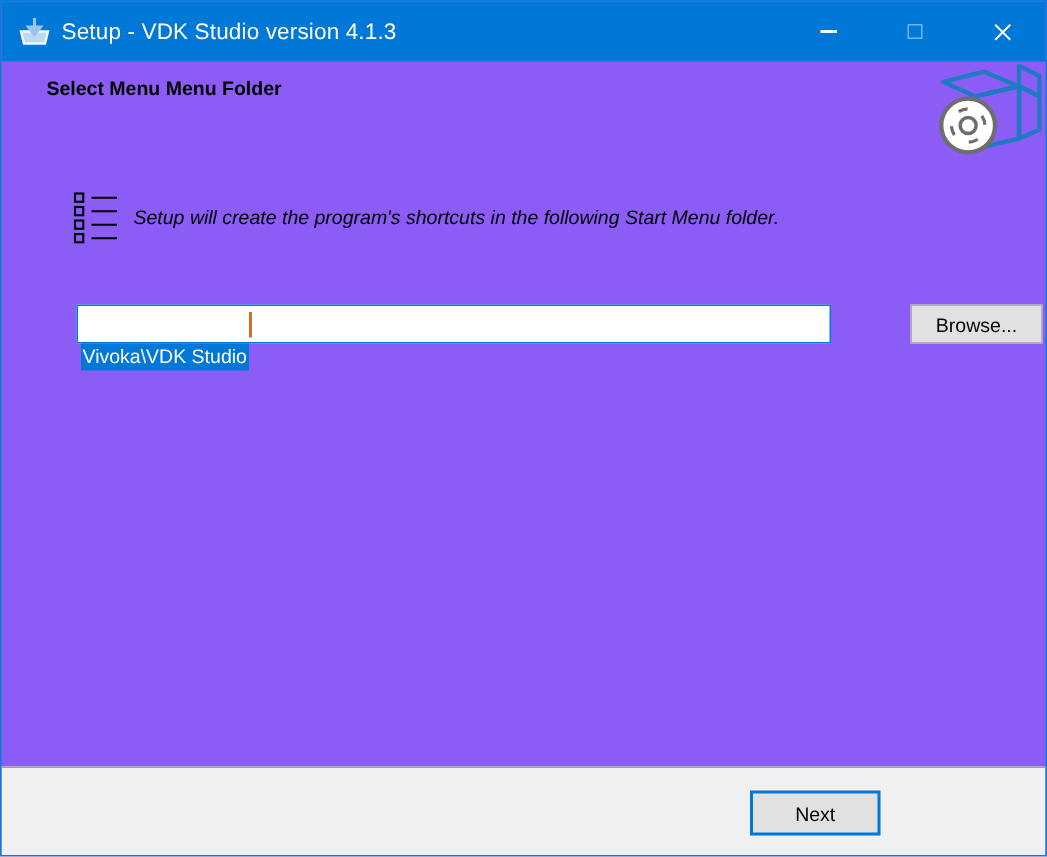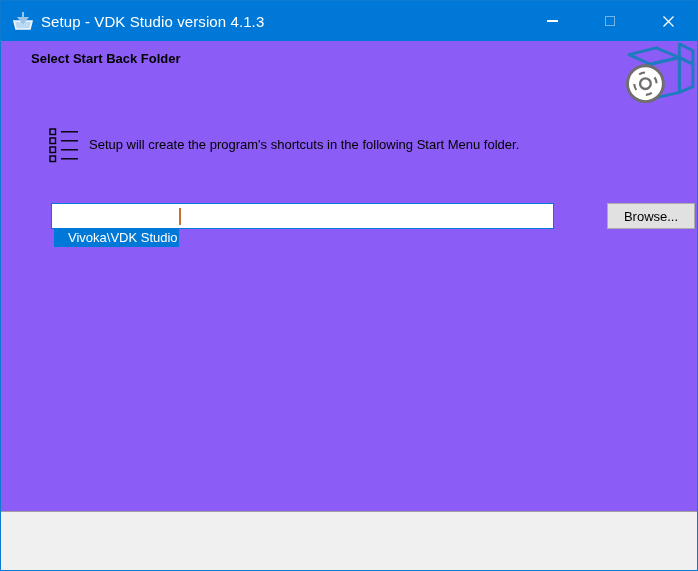--- a/index.html
+++ b/index.html
@@ -24,28 +24,28 @@
     display:flex; align-items:center; justify-content:center; cursor:default;
   }
   .glyph-min { width:11px; height:1.5px; background:#ffffff; }
   .glyph-max { width:10px; height:10px; border:1px solid rgba(255,255,255,0.45); }
   
   .page-title   { position:absolute; left:30px; top:50px; font-size:13px; font-weight:bold; color:#000; }
   .page-subtitle{ position:absolute; left:48px; top:67px; font-size:13px; color:#000; }
   .wizard-art   { position:absolute; left:620px; top:40px; width:76px; height:64px; }
   
   .list-icon { position:absolute; left:48px; top:127px; width:30px; height:37px; }
-  .instruction { position:absolute; left:88px; top:136px; font-size:13px; color:#000; width:560px; }
+  .instruction { position:absolute; left:88px; top:136px; font-size:13px; color:#000; width:560px;font-style:italic; }
   .hint        { position:absolute; left:45px; top:175px; font-size:13px; color:#000; width:620px; }
   .folder-input {
     position:absolute; left:50px; top:202px; width:503px; height:26px;
     background:#ffffff; border:1px solid #0078d7;
     display:flex; align-items:center; padding-left:2px; font-size:13px;
   }
-  .selection { background:#0078d7; color:#ffffff; padding:1px 1px 2px 14px; white-space:pre;margin-top:44px; }
+  .selection { background:#0078d7; color:#ffffff; padding:1px 1px 2px 1px; white-space:pre;margin-top:44px; }
   .caret { display:inline-block; width:2px; height:17px; background:#c8702c; margin-left:0; }
   .btn {
     background:#e1e1e1; border:1px solid #adadad; font-size:13px; color:#000;
     font-family:"Liberation Sans", sans-serif; cursor:default;margin-left:44px;
   }
   .browse-btn { position:absolute; left:562px; top:202px; width:88px; height:26px; }
   
   .footer {
     position:absolute; left:0; right:0; top:510px; bottom:0;
     background:#f0f0f0; border-top:1px solid #a0a0a0;
@@ -80,21 +80,21 @@
         <span class="glyph-max"></span>
       </button>
       <button class="caption-btn">
         <svg width="13" height="13" viewBox="0 0 13 13">
           <path d="M1.5,1.5 L11.5,11.5 M11.5,1.5 L1.5,11.5" stroke="#ffffff" stroke-width="1.3" fill="none"></path>
         </svg>
       </button>
     </div>
   </div>
 
-  <div class="page-title">Select Start Back Folder</div>
+  <div class="page-title">Select Menu Menu Folder</div>
 
   <svg class="wizard-art" viewBox="0 0 78 66">
     <g fill="none" stroke="#1f7bc0" stroke-width="3" stroke-linejoin="round">
 
       <polygon points="30,24 8,14 36,7 60,17"></polygon>
 
       <polygon points="60,17 60,3 74,10 74,24"></polygon>
 
       <polygon points="30,24 60,17 60,53 30,60"></polygon>
 
@@ -120,14 +120,15 @@
   </svg>
   <div class="instruction">Setup will create the program's shortcuts in the following Start Menu folder.</div>
 
   <div class="folder-input">
     <span class="selection">Vivoka\VDK Studio</span>
       <span class="caret"></span>
   </div>
   <button class="btn browse-btn">Browse...</button>
 
   <div class="footer"></div>
+  <button class="next-btn">Next</button>
 
 </div>
 
 </body></html>

